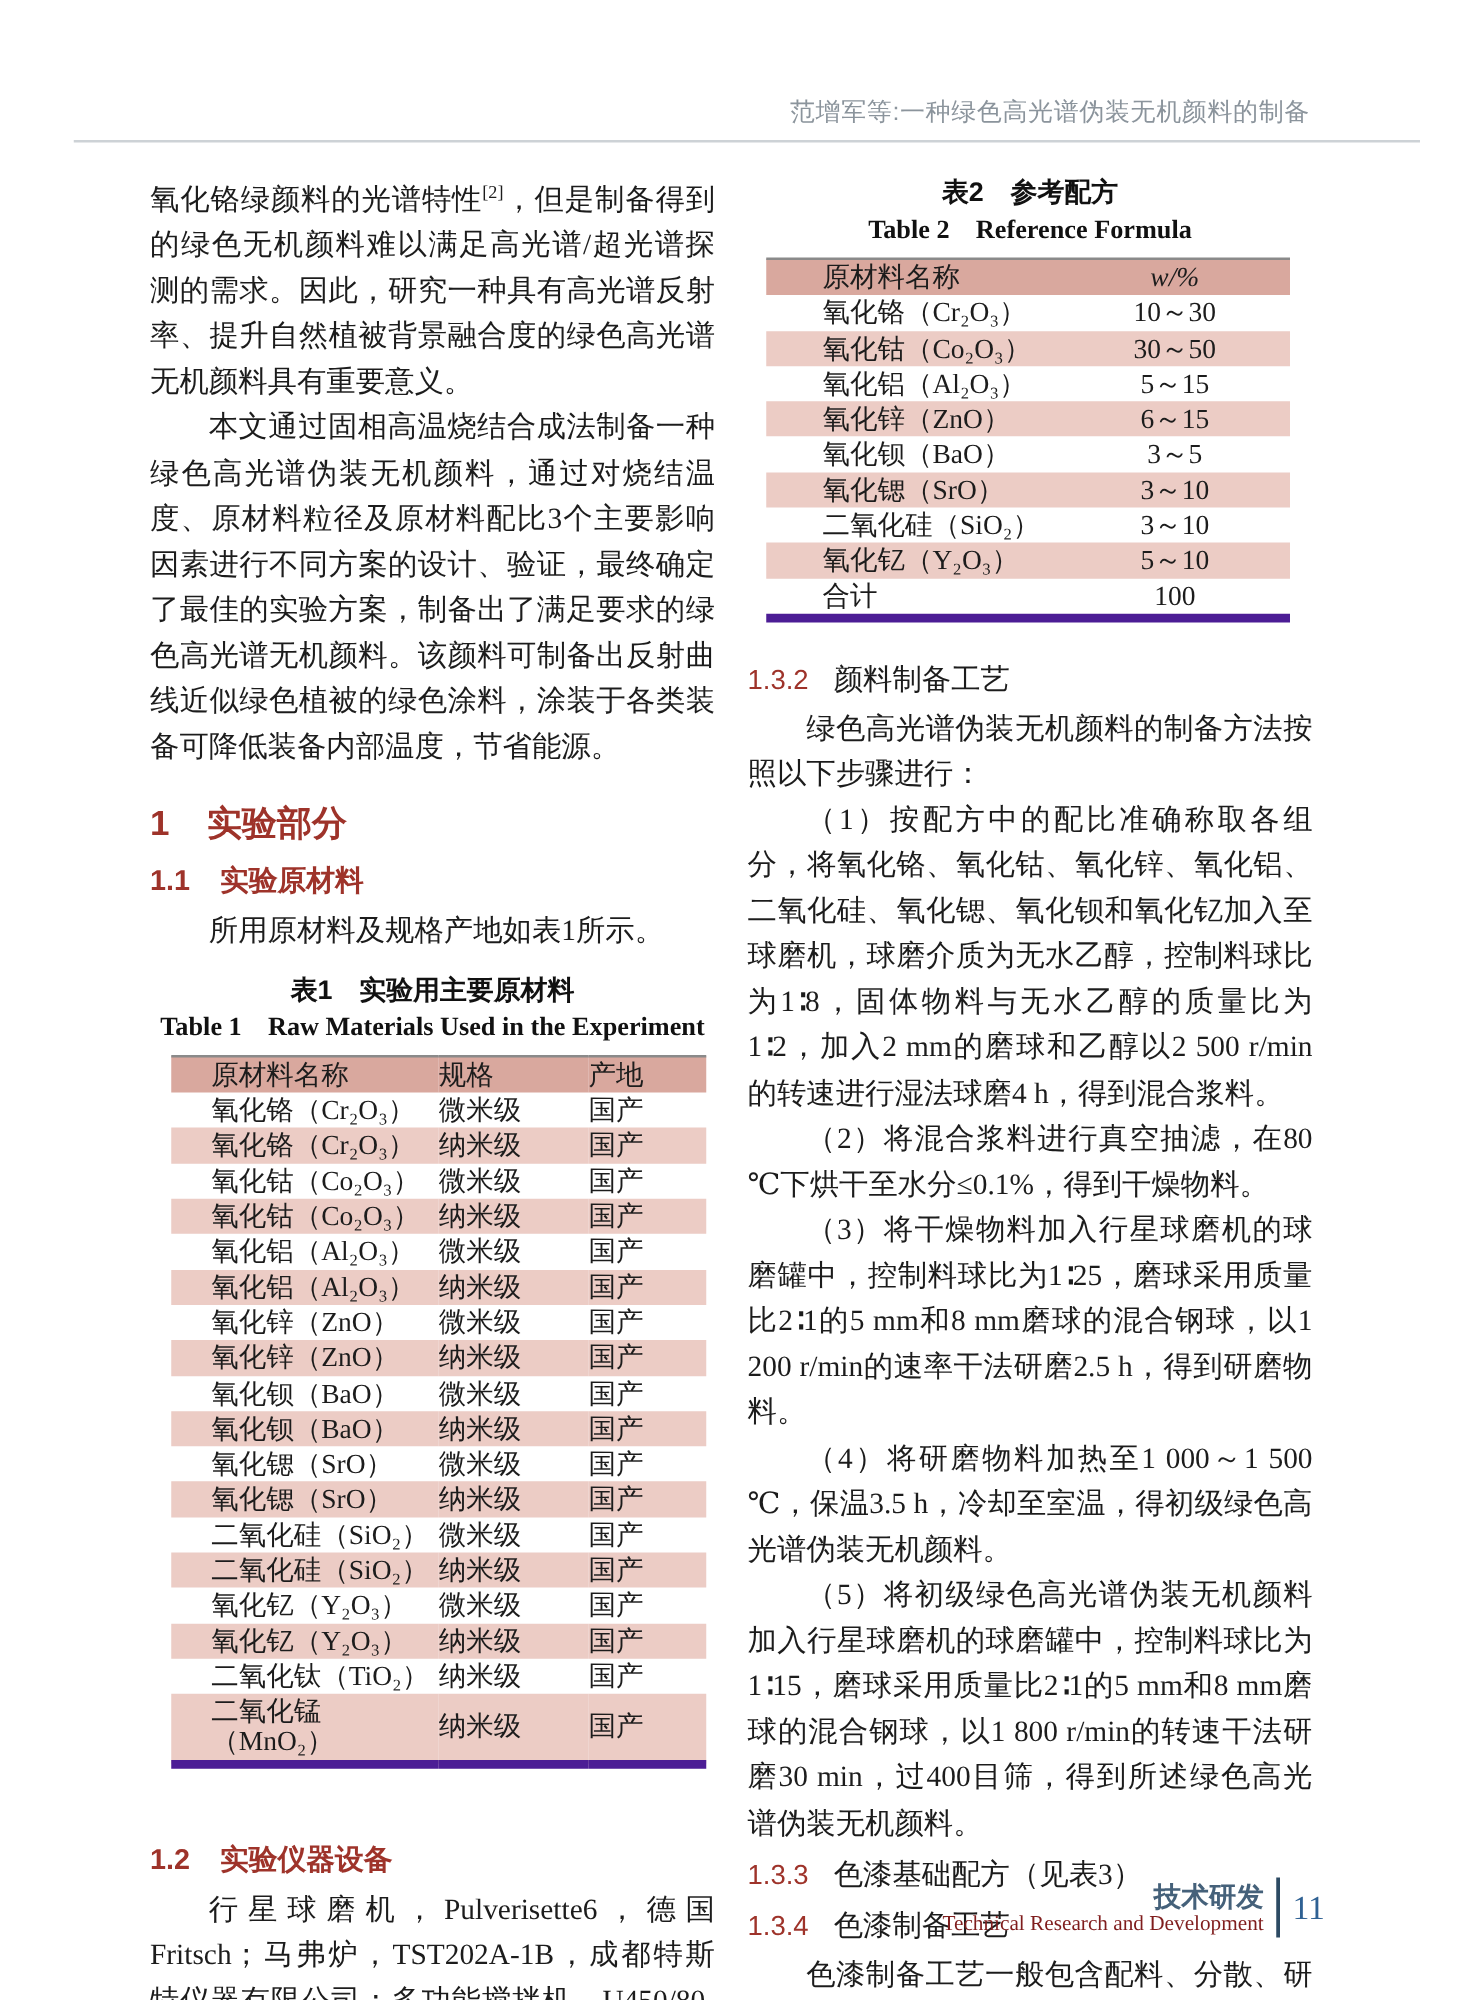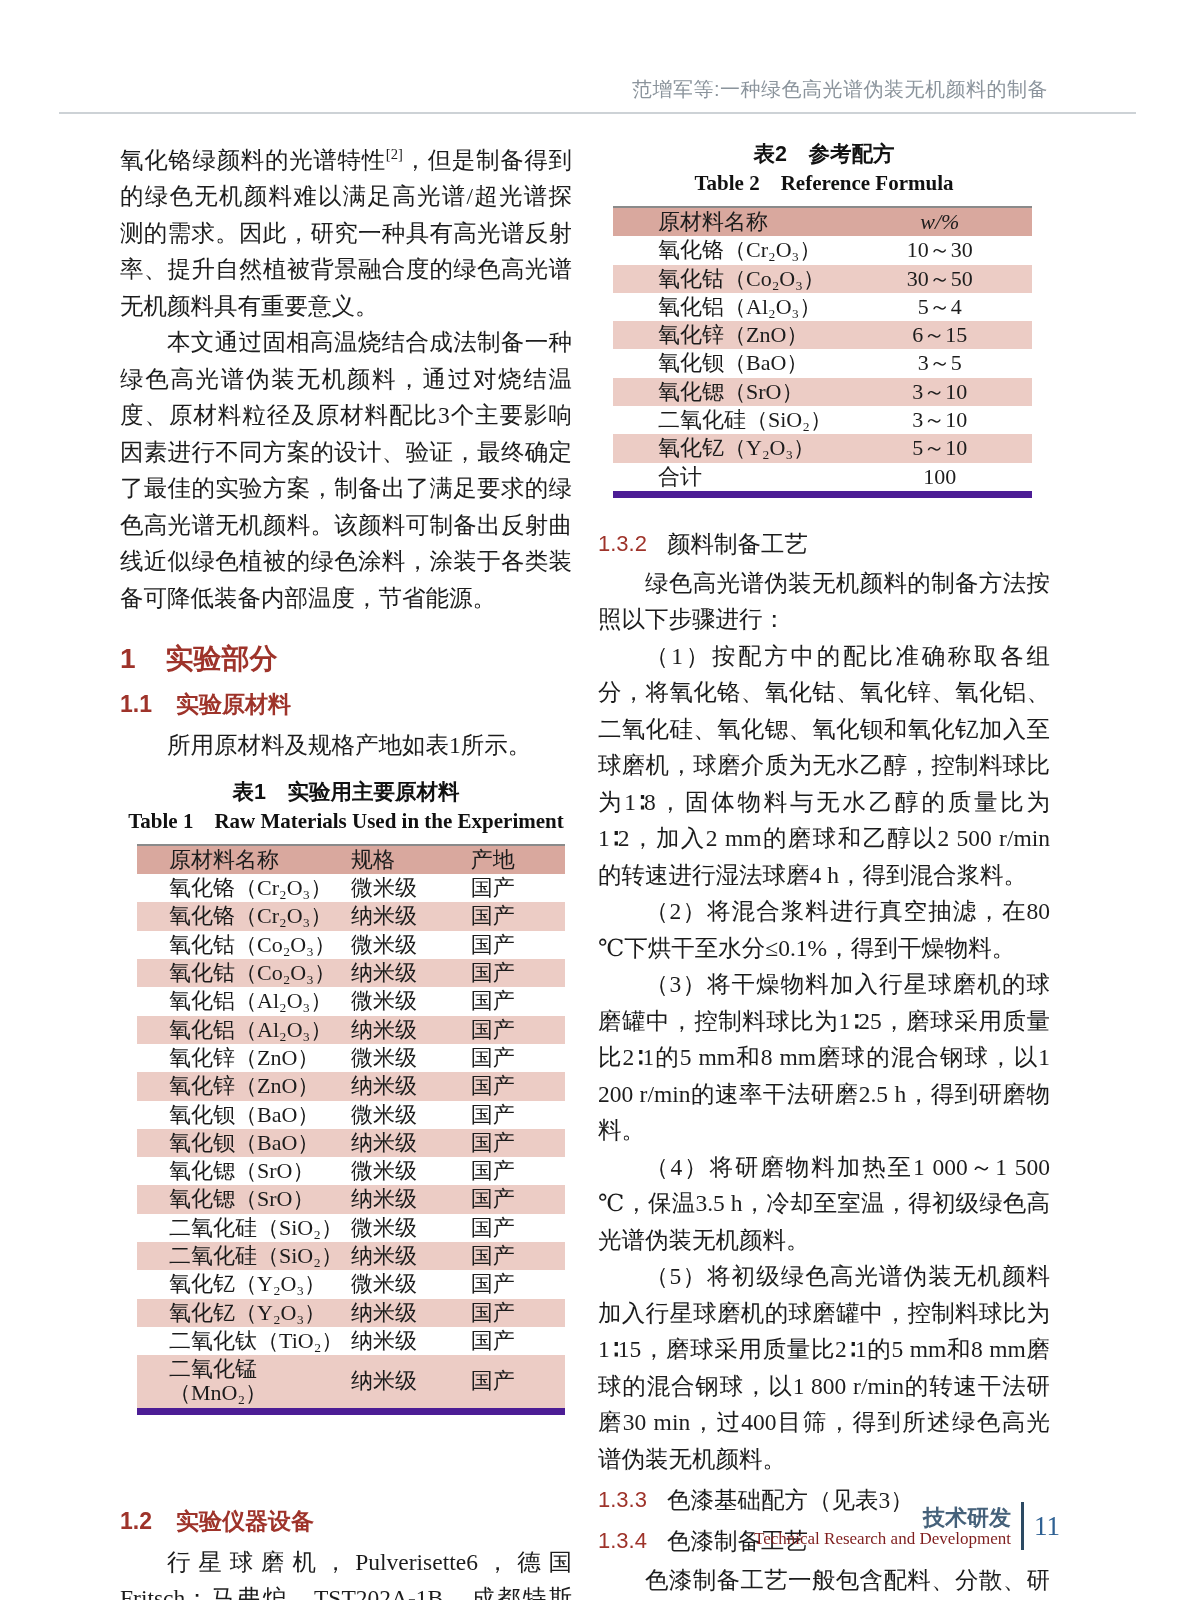--- a/index.html
+++ b/index.html
@@ -56,21 +56,21 @@
   .h2 .num{margin-right:24px;}
   .h3{
     margin:5px 0 3px;
     font-size:23.5px;line-height:36px;
   }
   .h3 .num{
     font-family:"Liberation Sans","DejaVu Sans",sans-serif;
     color:#9e332a;margin-right:20px;font-size:22px;
   }
   .h3 .ttl{color:#1c1c1c;}
-  .mt-sec{margin-top:90px;}
+  .mt-sec{margin-top:56px;}
   
   .cap-zh{
     margin:14px 0 2px;text-align:center;
     font-family:"Liberation Sans","DejaVu Sans",sans-serif;
     font-weight:bold;font-size:21.5px;line-height:28px;color:#111;
   }
   .cap-en{
     margin:0 0 9px;text-align:center;
     font-family:"Liberation Serif","DejaVu Serif",serif;
     font-weight:bold;font-size:21px;line-height:27px;color:#111;
@@ -284,21 +284,21 @@
             <tr>
               <td>氧化铬（Cr₂O₃）</td>
               <td>10～30</td>
             </tr>
             <tr>
               <td>氧化钴（Co₂O₃）</td>
               <td>30～50</td>
             </tr>
             <tr>
               <td>氧化铝（Al₂O₃）</td>
-              <td>5～4</td>
+              <td>5～15</td>
             </tr>
             <tr>
               <td>氧化锌（ZnO）</td>
               <td>6～15</td>
             </tr>
             <tr>
               <td>氧化钡（BaO）</td>
               <td>3～5</td>
             </tr>
             <tr>

